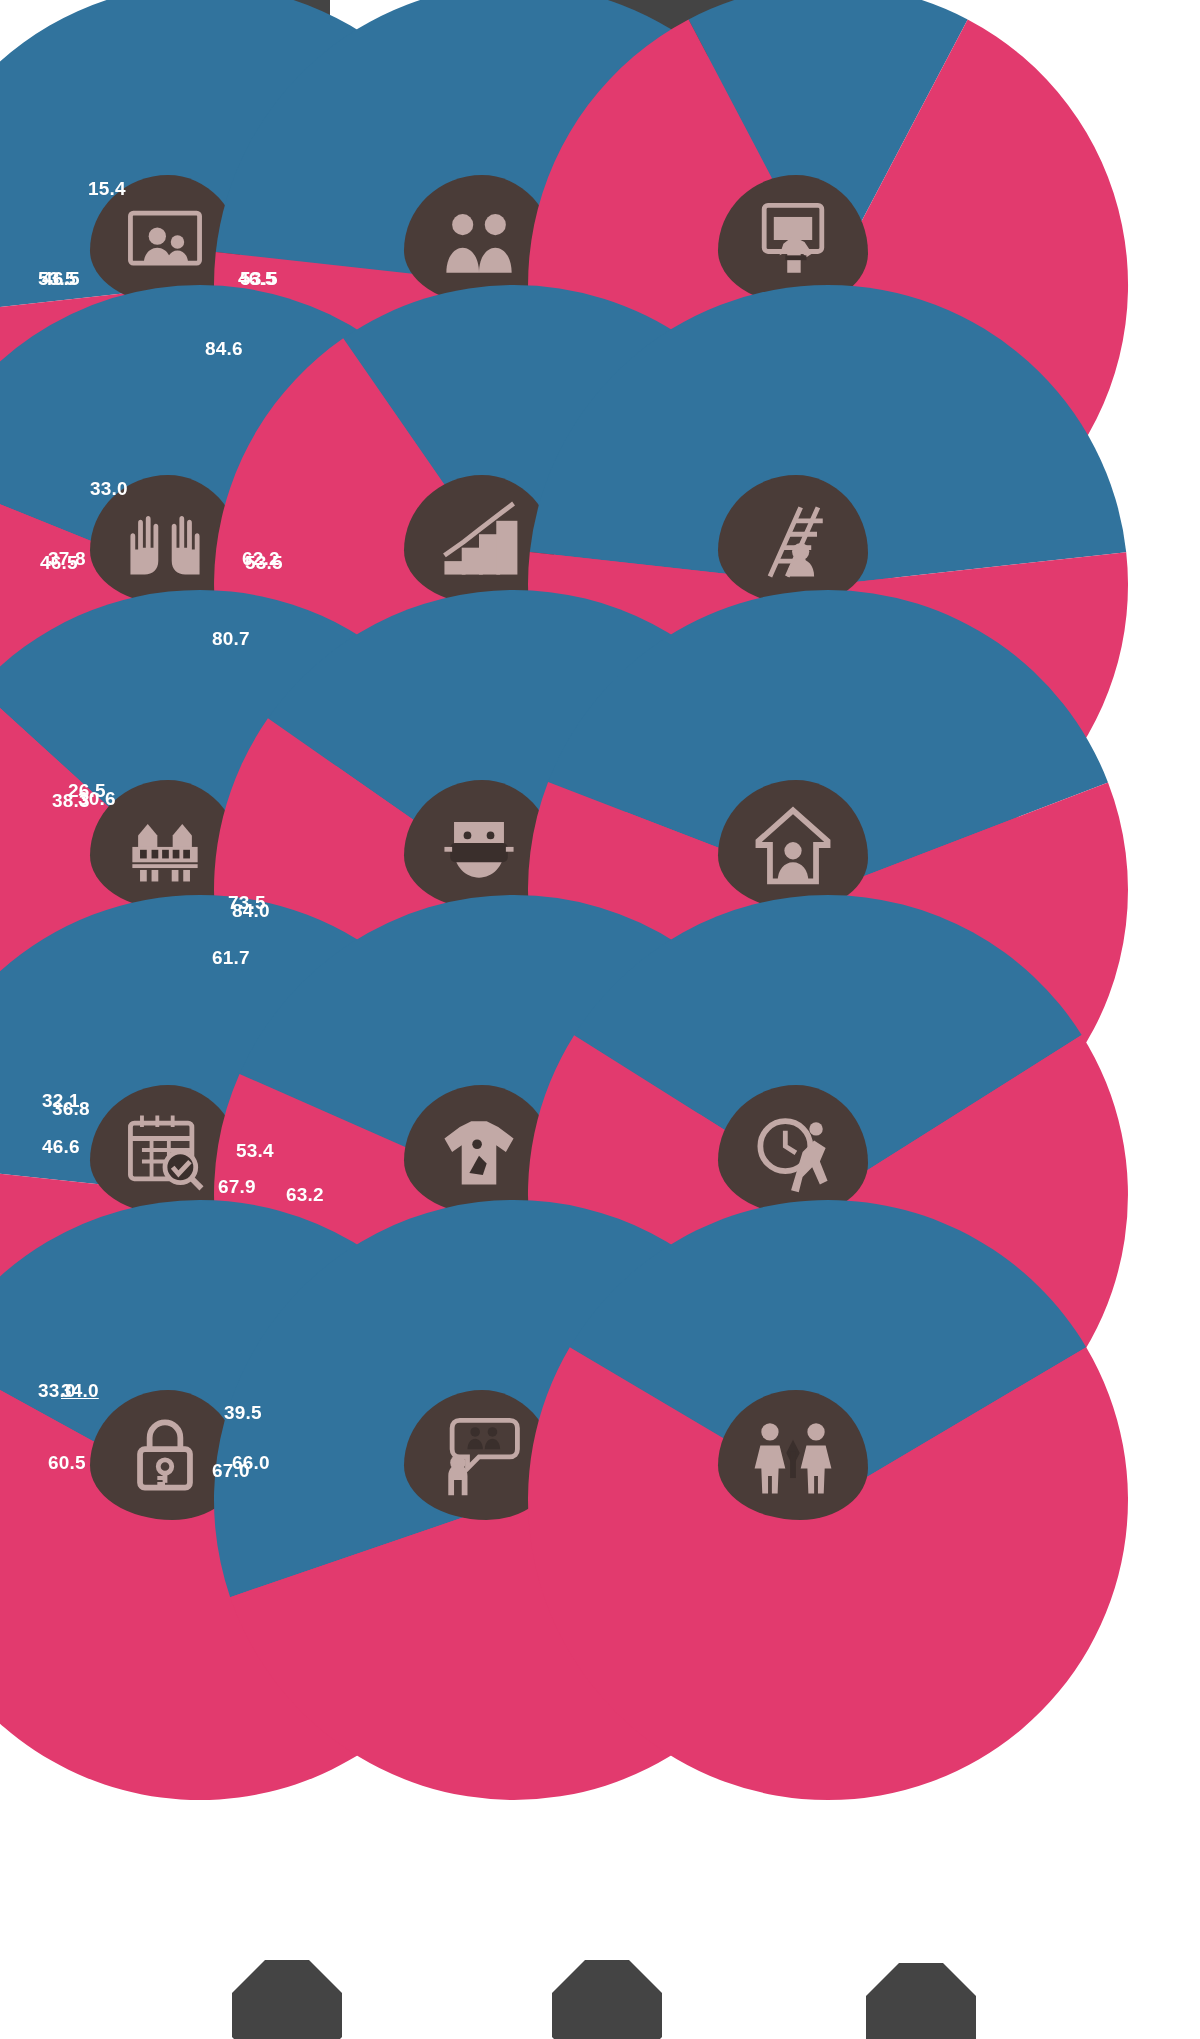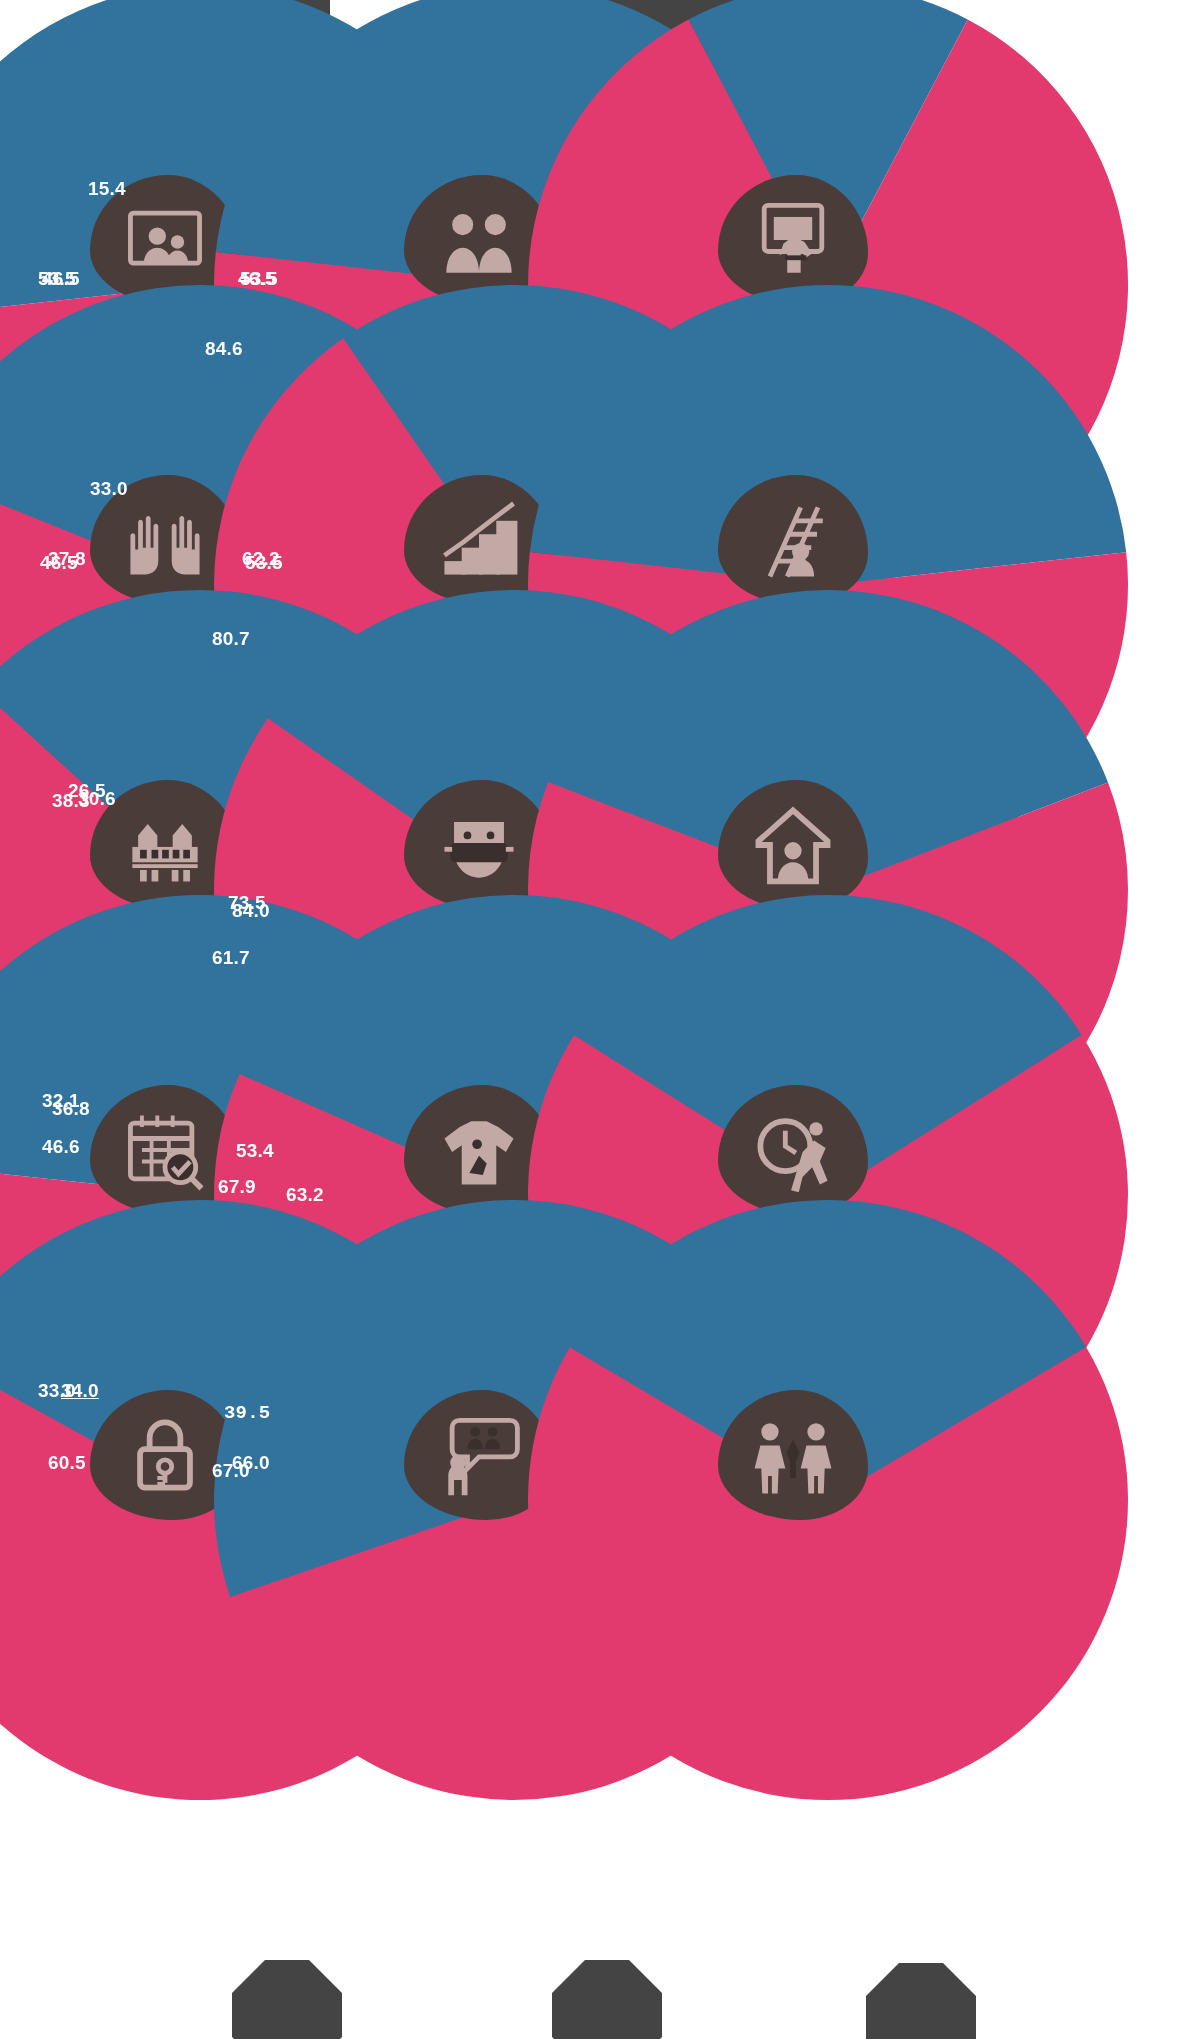--- a/index.html
+++ b/index.html
@@ -412,16 +412,16 @@
     <div class="label" style="left: 212px; top: 906px; margin-top: 41px;">61.7</div>
     <div class="label" style="left: 42px; top: 1136px;">46.6</div>
     <div class="label" style="left: 236px; top: 1140px;">53.4</div>
     <div class="label" style="left: 52px; top: 1098px;">36.8</div>
     <div class="label" style="left: 238px; top: 1184px; margin-left: 48px;">63.2</div>
     <div class="label" style="left: 42px; top: 1090px;">32.1</div>
     <div class="label" style="left: 218px; top: 1176px;">67.9</div>
     <div class="label" style="left: 61px; top: 1380px; text-decoration: underline;">34.0</div>
     <div class="label" style="left: 232px; top: 1452px;">66.0</div>
     <div class="label" style="left: 48px; top: 1452px;">60.5</div>
-    <div class="label" style="left: 224px; top: 1402px; font-family: Liberation Mono, monospace;">39.5</div>
+    <div class="label" style="left: 224px; top: 1402px;">39.5</div>
     <div class="label" style="left: 38px; top: 1380px;">33.0</div>
     <div class="label" style="left: 212px; top: 1460px;">67.0</div>
   </div>
 
 </body></html>

